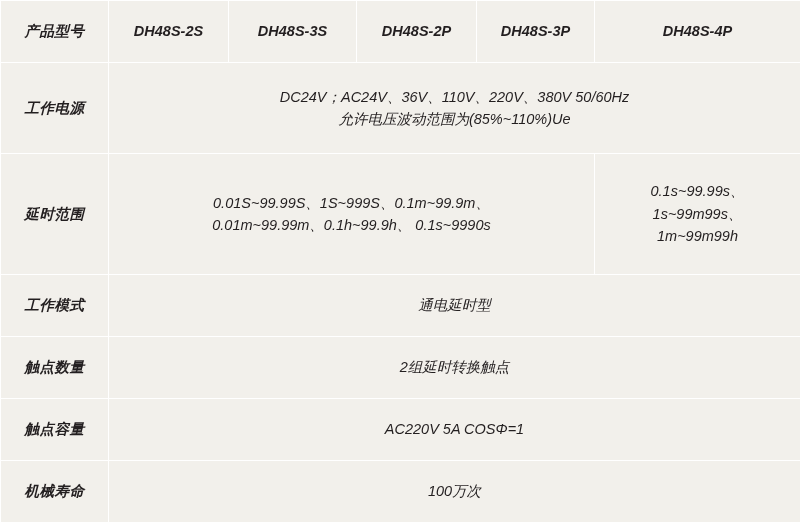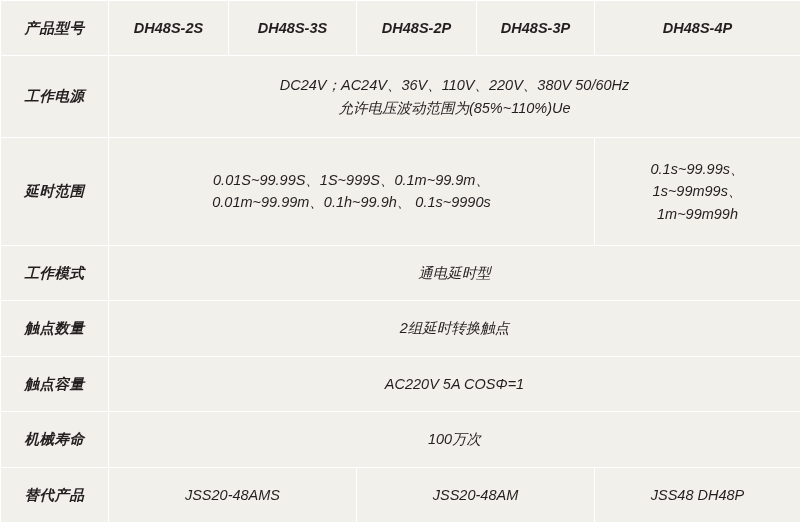--- a/index.html
+++ b/index.html
@@ -107,20 +107,14 @@
       <td class="val" colspan="5">AC220V 5A COSΦ=1</td>
     </tr>
 
     <tr style="height:36px">
       <td class="label">机械寿命</td>
       <td class="val" colspan="5">100万次</td>
     </tr>
 
 
 
-    <tr style="height:36px">
-      <td class="label">替代产品</td>
-      <td class="val" colspan="2">JSS20-48AMS</td>
-      <td class="val" colspan="2">JSS20-48AM</td>
-      <td class="val">JSS48 DH48P</td>
-    </tr>
   </tbody>
 </table>
 
 </body></html>

